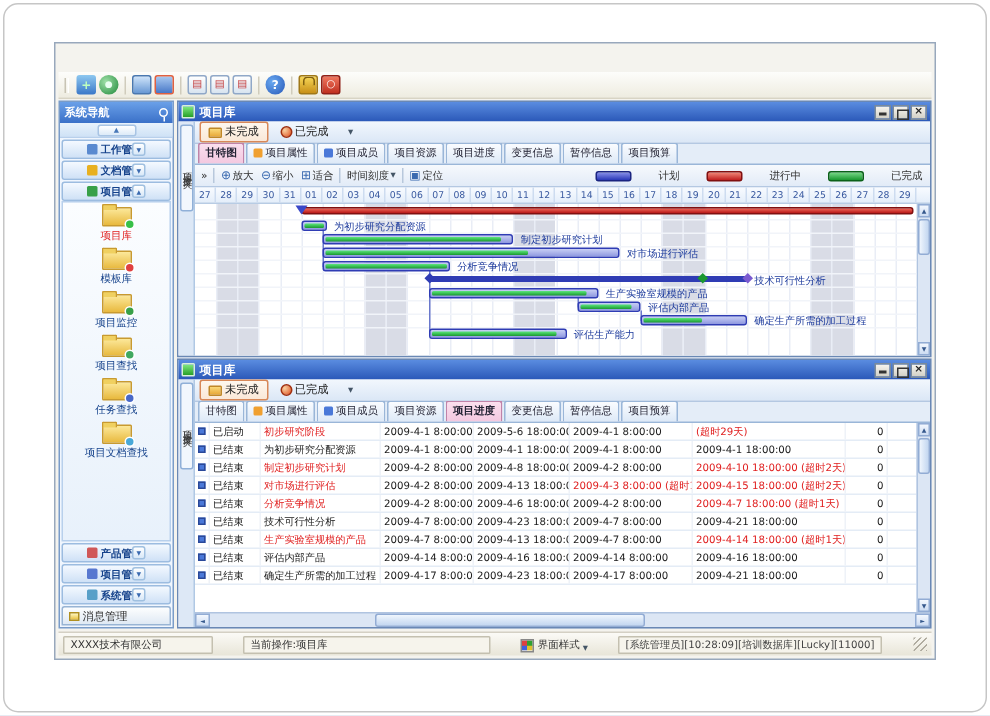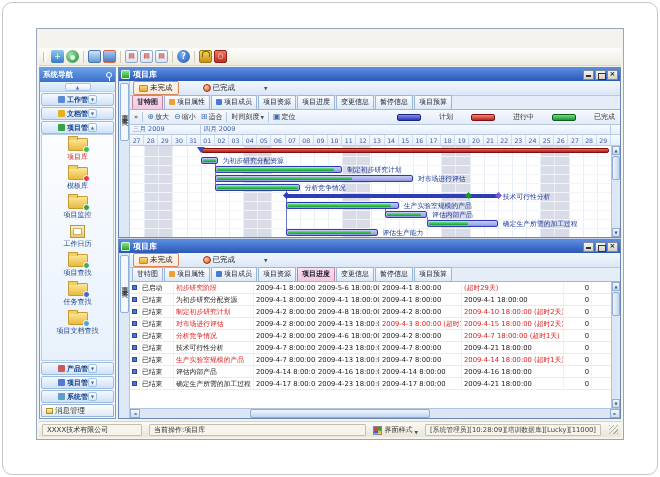--- a/index.html
+++ b/index.html
@@ -56,21 +56,21 @@
 .wicon{width:9px;height:9px;background:linear-gradient(#80e880,#28a028);border:1px solid #d8f0d8;border-radius:1px;margin-right:3px;flex:none}
 .wctrls{margin-left:auto;display:flex;gap:1px}
 .wc{width:11px;height:10px;background:linear-gradient(#f6f4ee,#d2d0c6);border:1px solid #7a8a9a;display:flex;align-items:center;justify-content:center;font-size:7px;color:#222;line-height:1;position:relative}
 .wc-min::after{content:'';position:absolute;left:2px;bottom:2px;width:5px;height:2px;background:#333}
 .wc-restore::after{content:'';position:absolute;left:2px;top:2px;width:6px;height:5px;border:1px solid #333}
 .child-body{flex:1;display:flex;min-height:0}
 .vstrip{width:11px;flex:none;background:#dde8f6;border-right:1px solid #b0c8e4;position:relative}
 .vtab{position:absolute;top:2px;left:1px;width:9px;height:58px;background:#f2f7fd;border:1px solid #90b0d8;border-radius:2px;display:flex;align-items:center;justify-content:center}
 .vtab span{writing-mode:vertical-rl;font-size:6.5px;color:#333;letter-spacing:1px}
 .ccol{flex:1;display:flex;flex-direction:column;min-width:0}
-.tabs{height:15px;flex:none;display:flex;align-items:center;gap:18px;background:linear-gradient(#f2f7fd,#dbe7f6);border-bottom:1px solid #b4c8e2;padding:0 3px}
+.tabs{height:15px;flex:none;display:flex;align-items:center;gap:2px;background:linear-gradient(#f2f7fd,#dbe7f6);border-bottom:1px solid #b4c8e2;padding:0 3px}
 .tab{display:flex;align-items:center;gap:2px;font-size:7.5px;color:#222;padding:1px 5px;border:1px solid transparent;border-radius:2px}
 .tab.sel{background:linear-gradient(#fef7ee,#fae8d8);border-color:#d88858}
 .tico-folder{width:9px;height:7px;background:linear-gradient(#fad878,#e8a838);border:1px solid #c08828;border-radius:1px}
 .tico-ball{width:8px;height:8px;border-radius:50%;background:radial-gradient(circle at 30% 30%,#f8d0a0,#e05020);border:1px solid #a03010}
 .tmore{margin-left:5px;font-size:4.5px;color:#456}
 .subtabs{height:14px;flex:none;display:flex;align-items:flex-end;gap:1px;background:#e4edf8;border-bottom:1px solid #9ab6d8;padding:0 2px}
 .stab{display:flex;align-items:center;gap:2px;font-size:7px;color:#223;padding:1px 4px 2px;background:linear-gradient(#fafcff,#dde9f7);border:1px solid #9ab6d8;border-bottom:none;border-radius:2px 2px 0 0;white-space:nowrap}
 .stab.sel{background:linear-gradient(#fbdfee,#f3c8e0);border-color:#c083a8;font-weight:bold}
 .sico{width:6px;height:6px;border-radius:1px;flex:none}
 
@@ -114,21 +114,21 @@
 .tbody{flex:1;background:#fff;overflow:hidden}
 .tr{height:12px;display:flex;border-bottom:1px solid #e4ecf6;font-size:6.8px;color:#1a1a1a}
 .td{display:flex;align-items:center;padding:0 2px;border-right:1px solid #eef2f8;white-space:nowrap;overflow:hidden;flex:none}
 .red{color:#e02020}
 .sticon{width:5px;height:5px;background:#4a78d8;border:1px solid #2a4898}
 .hscroll{height:10px;flex:none;display:flex;background:#dce6f4;border-top:1px solid #b0c4e0}
 .harr{width:10px;flex:none;background:linear-gradient(#f4f8fe,#cddcf2);border:1px solid #92acd4;font-size:4px;color:#35588c;display:flex;align-items:center;justify-content:center}
 .hthumb{width:180px;margin-left:110px;background:linear-gradient(#f0f6fd,#c2d6f0);border:1px solid #92acd4;border-radius:2px}
 .hfill{flex:1}
 
-.statusbar{position:absolute;left:2px;right:2px;bottom:2px;height:16px;display:flex;align-items:center;gap:7px;background:linear-gradient(#fbfaf6,#e8e5d8);border-top:1px solid #d4d0c4;padding:0 3px;font-size:7px;color:#333}
+.statusbar{position:absolute;left:2px;right:2px;bottom:2px;height:16px;display:flex;align-items:center;gap:20px;background:linear-gradient(#fbfaf6,#e8e5d8);border-top:1px solid #d4d0c4;padding:0 3px;font-size:7px;color:#333}
 .spanel{height:12px;display:flex;align-items:center;padding:0 4px;border:1px solid #c4c0b0;border-radius:1px;background:#f6f4ec;white-space:nowrap;overflow:hidden}
 .sp-company{width:100px;flex:none}
 .sp-op{flex:1}
 .style-seg{display:flex;align-items:flex-end;gap:2px;flex:none}
 .style-icon{width:9px;height:9px;border:1px solid #888;background-image:linear-gradient(90deg,#e04040 50%,#30a030 50%),linear-gradient(90deg,#4060e0 50%,#e0c030 50%);background-size:100% 50%;background-position:top,bottom;background-repeat:no-repeat}
 .schev{font-size:4.5px;color:#456}
 .sp-session{flex:none;font-size:6.8px;color:#444}
 .rgrip{width:9px;height:9px;margin-left:1px;background:repeating-linear-gradient(135deg,#b0aca0 0 1px,transparent 1px 3px)}
 </style>
 </head>
@@ -194,24 +194,20 @@
             <div class="folder-ico">
               <div class="dot" style="background: rgb(224, 64, 64);"></div>
             </div>
             <div class="lbl">模板库</div>
           </div>
           <div class="sb-item">
             <div class="folder-ico">
               <div class="dot" style="background: rgb(56, 160, 72);"></div>
             </div>
             <div class="lbl">项目监控</div>
-          </div>
-          <div class="sb-item">
-            <div class="cal-ico"></div>
-            <div class="lbl">工作日历</div>
           </div>
           <div class="sb-item">
             <div class="folder-ico">
               <div class="dot" style="background: rgb(64, 168, 96);"></div>
             </div>
             <div class="lbl">项目查找</div>
           </div>
           <div class="sb-item">
             <div class="folder-ico">
               <div class="dot" style="background: rgb(72, 104, 200);"></div>
@@ -333,24 +329,20 @@
                 </span>
               <span class="legend">
                 <span class="lsw plan"></span>
                   <span>计划</span>
                 <span class="lsw run"></span>
                   <span>进行中</span>
                 <span class="lsw done"></span>
                   <span>已完成</span>
               </span>
             </div>
-            <div class="months" id="gmonths">
-                <div class="month" style="width: 70.7353px;">三月 2009</div>
-                <div class="month" style="width: 410.265px;">四月 2009</div>
-              </div>
             <div class="days" id="gdays">
                 <div class="day" style="width: 14.1471px;">27</div>
                 <div class="day" style="width: 14.1471px;">28</div>
                 <div class="day" style="width: 14.1471px;">29</div>
                 <div class="day" style="width: 14.1471px;">30</div>
                 <div class="day" style="width: 14.1471px;">31</div>
                 <div class="day" style="width: 14.1471px;">01</div>
                 <div class="day" style="width: 14.1471px;">02</div>
                 <div class="day" style="width: 14.1471px;">03</div>
                 <div class="day" style="width: 14.1471px;">04</div>

